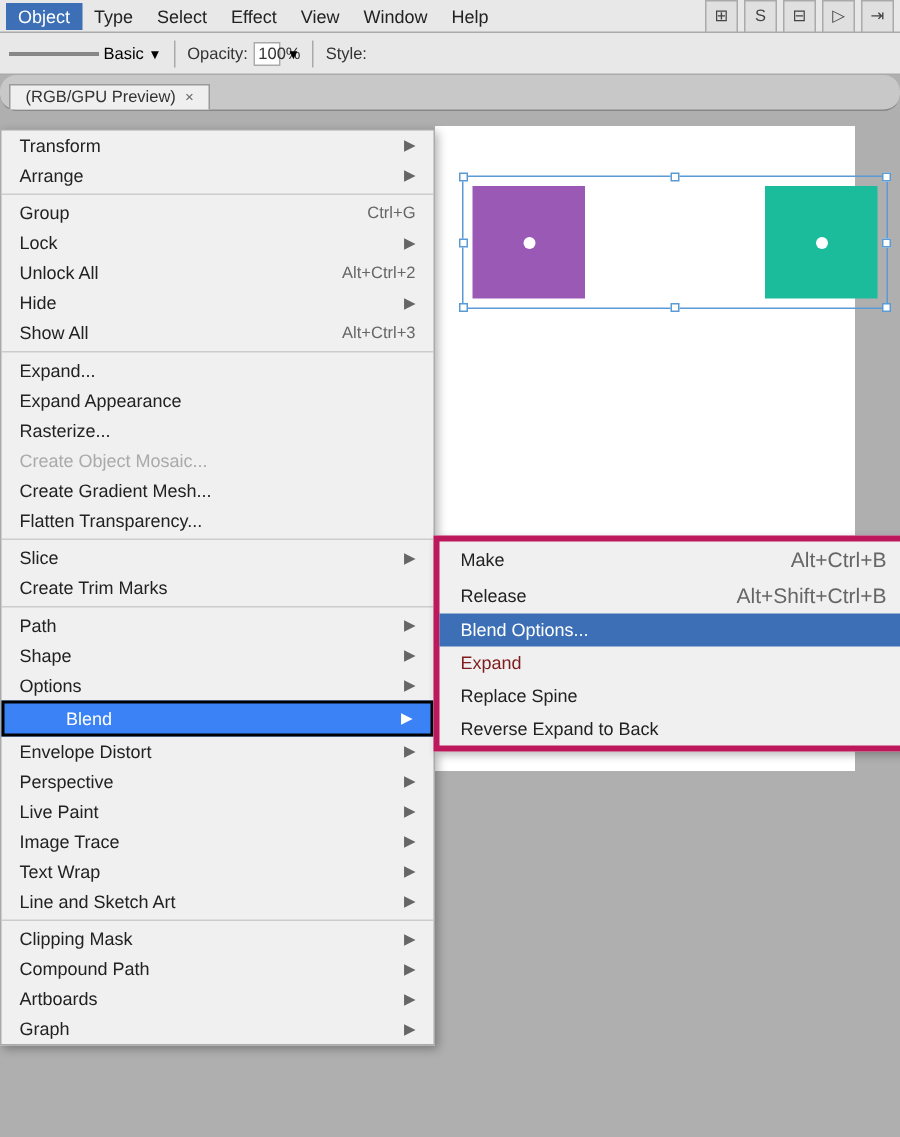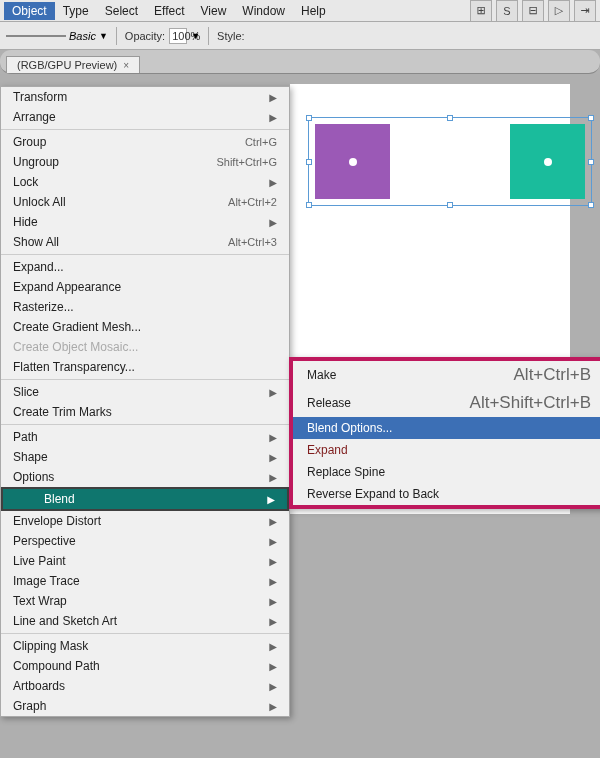--- a/index.html
+++ b/index.html
@@ -29,21 +29,21 @@
     .toolbar {
       display: flex;
       align-items: center;
       background: #e8e8e8;
       height: 28px;
       border-bottom: 1px solid #aaa;
       padding: 0 6px;
       gap: 4px;
     }
     .toolbar-sep { width: 1px; height: 18px; background: #aaa; margin: 0 4px; }
-    .stroke-selector { display: flex; align-items: center; gap: 3px; font-size: 11px; font-style: italic; }
+    .stroke-selector { display: flex; align-items: center; gap: 3px; font-size: 11px; }
     .stroke-line { width: 60px; height: 2px; background: #222; border: 1px solid #888; }
     .opacity-label { font-size: 11px; color: #333; }
     .opacity-val { font-size: 11px; color: #333; width: 18px; border: 1px solid #aaa; background: white; padding: 1px 2px; }
 
     
     .tab-bar {
       background: #c8c8c8;
       display: flex;
       align-items: flex-end;
       height: 24px;
@@ -134,21 +134,21 @@
       display: flex;
       align-items: center;
       justify-content: space-between;
       padding: 3px 12px 3px 12px;
       cursor: pointer;
       color: #222;
       font-size: 12px;
       white-space: nowrap;
     }
     .menu-section-item.disabled { color: #aaa; cursor: default; }
-    .menu-section-item.highlighted { background: #0f766e; color: white; border: 2px solid #404040; padding-left: 41px; }
+    .menu-section-item.highlighted { background: #3b82f6; color: white; border: 2px solid #000000; padding-left: 41px; }
     .shortcut { color: #666; font-size: 11px; margin-left: 20px; }
     .arrow { font-size: 10px; color: #666; }
     .menu-section-item.highlighted .arrow { color: white; }
     .menu-divider { height: 1px; background: #ccc; margin: 2px 0; }
 
     
     .submenu {
       position: absolute;
       left: 289px;
       top: 283px;
@@ -165,21 +165,21 @@
       padding: 4px 14px;
       cursor: pointer;
       color: #222;
       font-size: 12px;
     }
     .submenu-item.active {
       background: #3c6fb5;
       color: white;
     }
     .submenu-item.disabled { color: #7f1d1d; cursor: default; }
-    .submenu-item .shortcut { color: #666; font-size: 17px; }
+    .submenu-item .shortcut { color: #666; font-size: 14px; }
     .submenu-item.active .shortcut { color: #ccc; }
 
     
     .top-icons {
       display: flex;
       align-items: center;
       gap: 4px;
       margin-left: auto;
     }
     .top-icon-btn {
@@ -265,24 +265,20 @@
     <div class="menu-section-item">
       <span>Arrange</span>
       <span class="arrow">▶</span>
     </div>
     <div class="menu-divider"></div>
     <div class="menu-section-item">
       <span>Group</span>
       <span class="shortcut">Ctrl+G</span>
     </div>
     <div class="menu-section-item">
-      <span>Ungroup</span>
-      <span class="shortcut">Shift+Ctrl+G</span>
-    </div>
-    <div class="menu-section-item">
       <span>Lock</span>
       <span class="arrow">▶</span>
     </div>
     <div class="menu-section-item">
       <span>Unlock All</span>
       <span class="shortcut">Alt+Ctrl+2</span>
     </div>
     <div class="menu-section-item">
       <span>Hide</span>
       <span class="arrow">▶</span>
@@ -294,25 +290,25 @@
     <div class="menu-divider"></div>
     <div class="menu-section-item">
       <span>Expand...</span>
     </div>
     <div class="menu-section-item">
       <span>Expand Appearance</span>
     </div>
     <div class="menu-section-item">
       <span>Rasterize...</span>
     </div>
-    <div class="menu-section-item">
-      <span>Create Gradient Mesh...</span>
-    </div>
     <div class="menu-section-item disabled">
       <span>Create Object Mosaic...</span>
+    </div>
+    <div class="menu-section-item">
+      <span>Create Gradient Mesh...</span>
     </div>
     <div class="menu-section-item">
       <span>Flatten Transparency...</span>
     </div>
     <div class="menu-divider"></div>
     <div class="menu-section-item">
       <span>Slice</span>
       <span class="arrow">▶</span>
     </div>
     <div class="menu-section-item">

